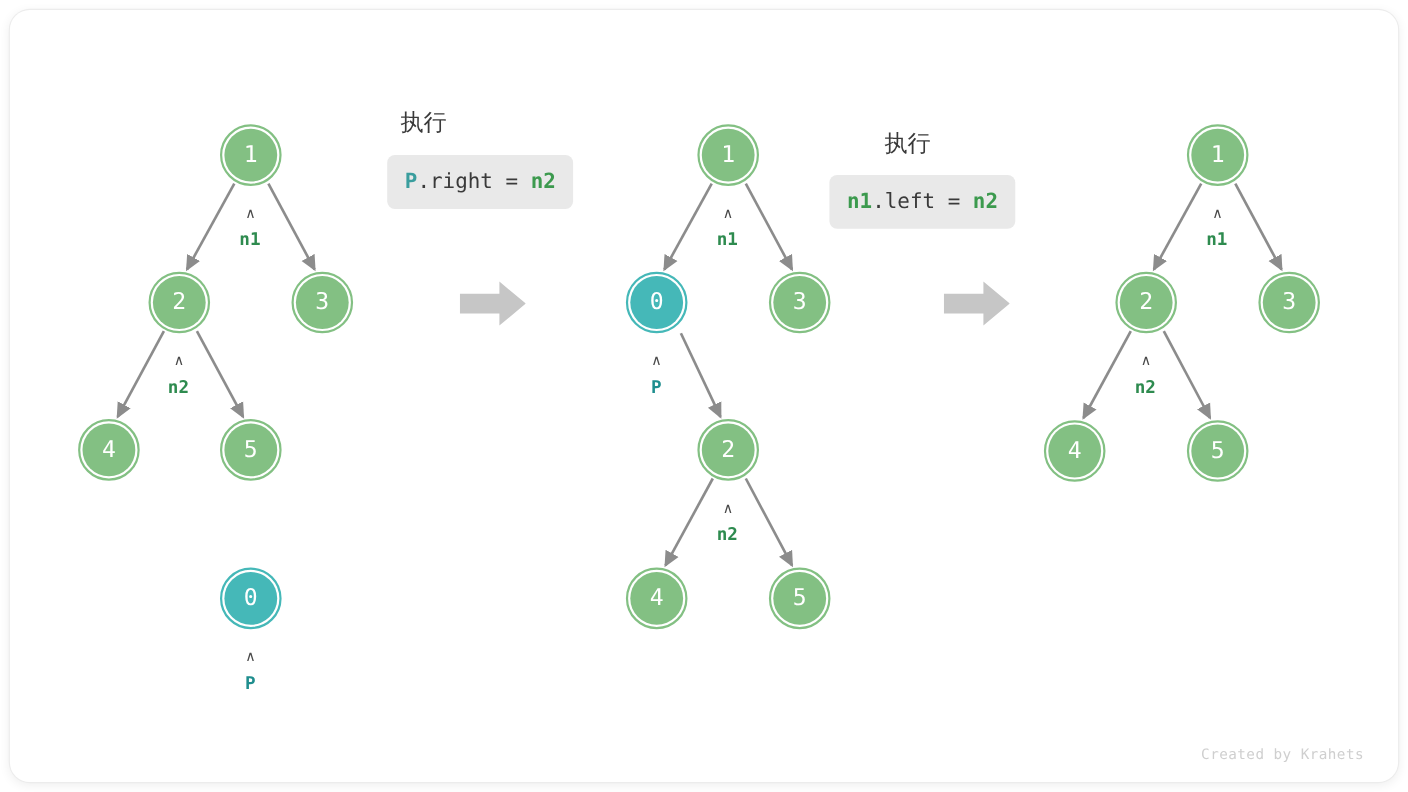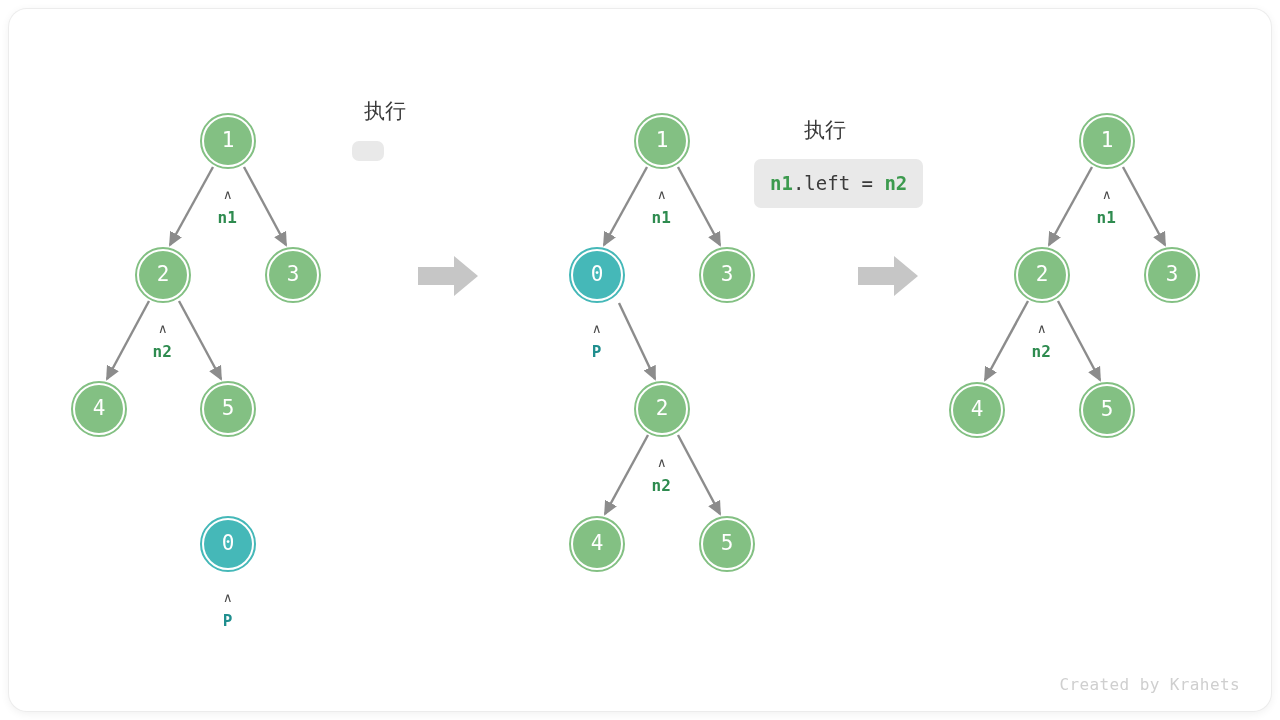--- a/index.html
+++ b/index.html
@@ -121,21 +121,21 @@
     height: 42px;
     z-index: 4;
   }
 
   
   #credit {
     position: absolute;
     right: 40px;
     bottom: 26px;
     font-family: "DejaVu Sans Mono", monospace;
-    font-size: 16px;
+    font-size: 13px;
     color: #cfcfcf;
     letter-spacing: 0.4px;
     white-space: nowrap;
     z-index: 6;
   }
 </style>
 </head>
 <body>
 
 <div id="stage">
@@ -207,21 +207,21 @@
       <div class="node" style="left: 699px; top: 516px;">
         <div class="disc">5</div>
       </div>
       <div class="caret" style="left: 657px; top: 188px;">∧</div>
       <div class="ptr" style="left: 651.6px; top: 210px;">n1</div>
       <div class="caret" style="left: 592px; top: 322px;">∧</div>
       <div class="ptr teal" style="left: 591.8px; top: 344px;">P</div>
       <div class="caret" style="left: 657px; top: 456px;">∧</div>
       <div class="ptr" style="left: 651.6px; top: 478px;">n2</div>
       <div class="exec-label" style="left: 364px; top: 101px;">执行</div>
-      <div class="codebox" style="left: 352px; top: 141px;"></div>
+      <div class="codebox" style="left: 352px; top: 141px;"><div><span class="v-teal">P</span><span>.right = </span><span class="v-green">n2</span></div></div>
       <svg class="bigarrow" viewBox="0 0 60 42" style="left: 418px; top: 255px;">
         <path d="M0,12 L36,12 L36,1 L60,21 L36,41 L36,30 L0,30 Z" fill="#c6c6c6"></path>
       </svg>
       <div class="node" style="left: 1079px; top: 113px;">
         <div class="disc">1</div>
       </div>
       <div class="node" style="left: 1014px; top: 247px;">
         <div class="disc">2</div>
       </div>
       <div class="node" style="left: 1144px; top: 247px;">

